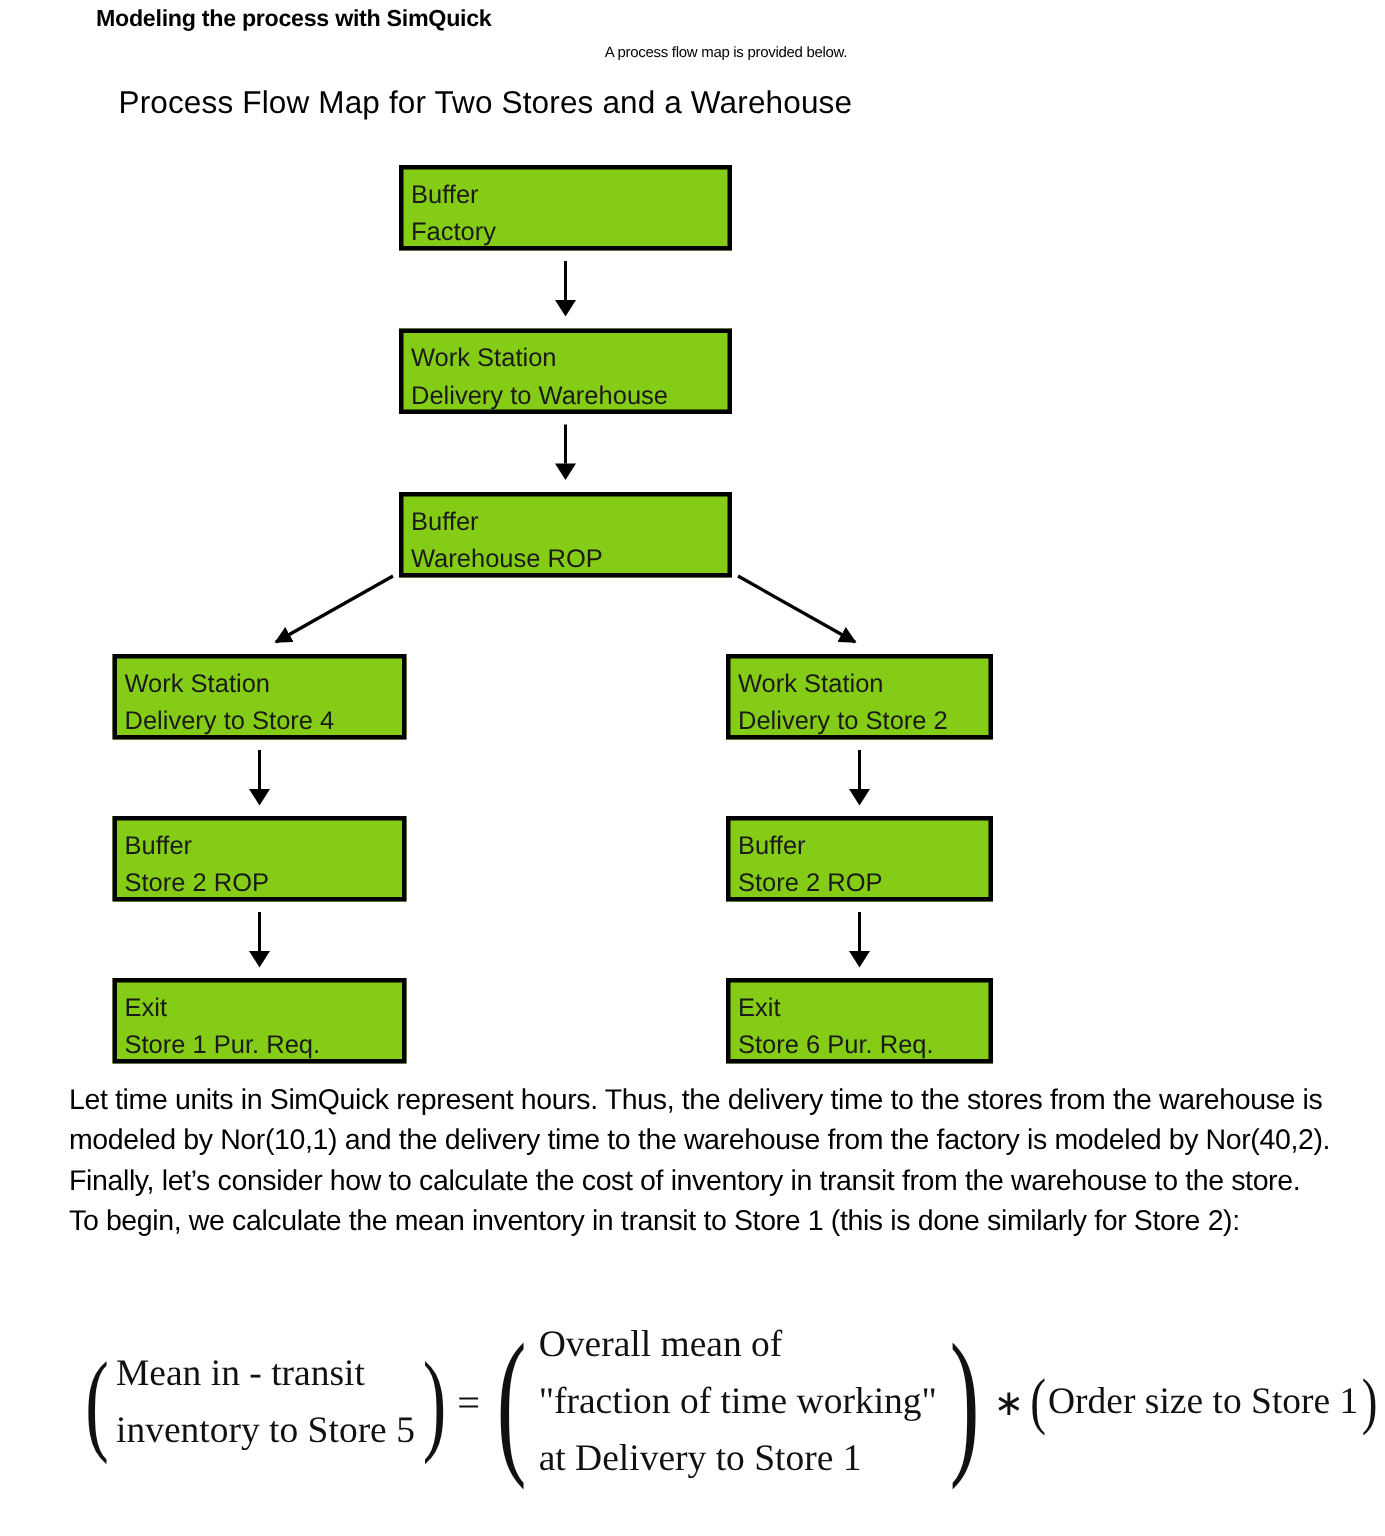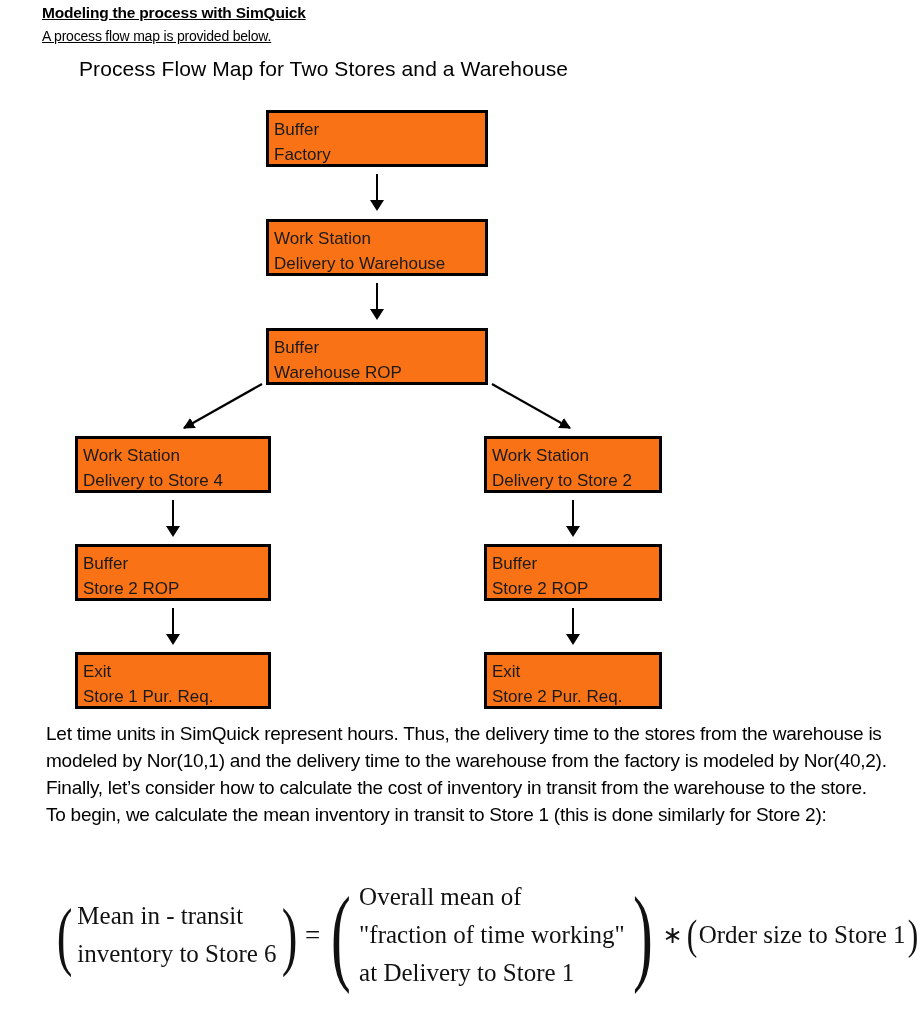--- a/index.html
+++ b/index.html
@@ -12,36 +12,36 @@
     height: 1024px;
     position: relative;
     font-family: "Liberation Sans", sans-serif;
     color: #000000;
     overflow: hidden;
   }
 
   
   #intro {
     position: absolute;
-    left: 42px;
+    left: 64px;
     top: 2px;
     width: 840px;
-    text-decoration: underline;
   }
   .intro-heading {
     font-size: 15.5px;
     font-weight: bold;
     line-height: 22px;
     letter-spacing: -0.2px;
   }
   .intro-line {
-    font-size: 14px;
+    font-size: 10px;
     font-weight: normal;
     line-height: 24px;
     letter-spacing: -0.2px;
+    text-align: center;
   }
 
   
   #diagram-title {
     position: absolute;
     left: 79px;
     top: 57px;
     font-size: 21px;
     font-weight: normal;
     letter-spacing: 0.1px;
@@ -54,21 +54,21 @@
     left: 0;
     top: 0;
     width: 923px;
     height: 720px;
   }
 
   .node-box {
     position: absolute;
     box-sizing: border-box;
     border: 3px solid #000000;
-    background: #f97316;
+    background: #84cc16;
     padding: 4px 0 0 5px;
   }
   .node-line {
     font-size: 17px;
     line-height: 25px;
     white-space: nowrap;
     color: #1a1a1a;
   }
 
   
@@ -251,36 +251,36 @@
     <div class="node-line">Store 2 ROP</div>
   </div>
 
   <div class="v-arrow" style="left:566px; top:608px; height:37px;">
     <div class="shaft" style="height:26px;"></div>
     <div class="head" style="top:26px;"></div>
   </div>
 
   <div class="node-box" style="left:484px; top:652px; width:178px; height:57px;">
     <div class="node-line">Exit</div>
-    <div class="node-line">Store 2 Pur. Req.</div>
+    <div class="node-line">Store 6 Pur. Req.</div>
   </div>
 
 </div>
 
 <div id="body-text">
   <p>Let time units in SimQuick represent hours. Thus, the delivery time to the stores from the warehouse is modeled by Nor(10,1) and the delivery time to the warehouse from the factory is modeled by Nor(40,2).</p>
   <p>Finally, let’s consider how to calculate the cost of inventory in transit from the warehouse to the store. To begin, we calculate the mean inventory in transit to Store 1 (this is done similarly for Store 2):</p>
 </div>
 
 <div id="equation">
 
   <span class="paren paren-2">(</span>
   <span class="eq-group">
     <span class="eq-line">Mean in - transit</span>
-    <span class="eq-line">inventory to Store 6</span>
+    <span class="eq-line">inventory to Store 5</span>
   </span>
   <span class="paren paren-2">)</span>
 
   <span class="eq-op">=</span>
 
   <span class="paren paren-3">(</span>
   <span class="eq-group">
     <span class="eq-line">Overall mean of</span>
     <span class="eq-line">"fraction of time working"</span>
     <span class="eq-line">at Delivery to Store 1</span>

